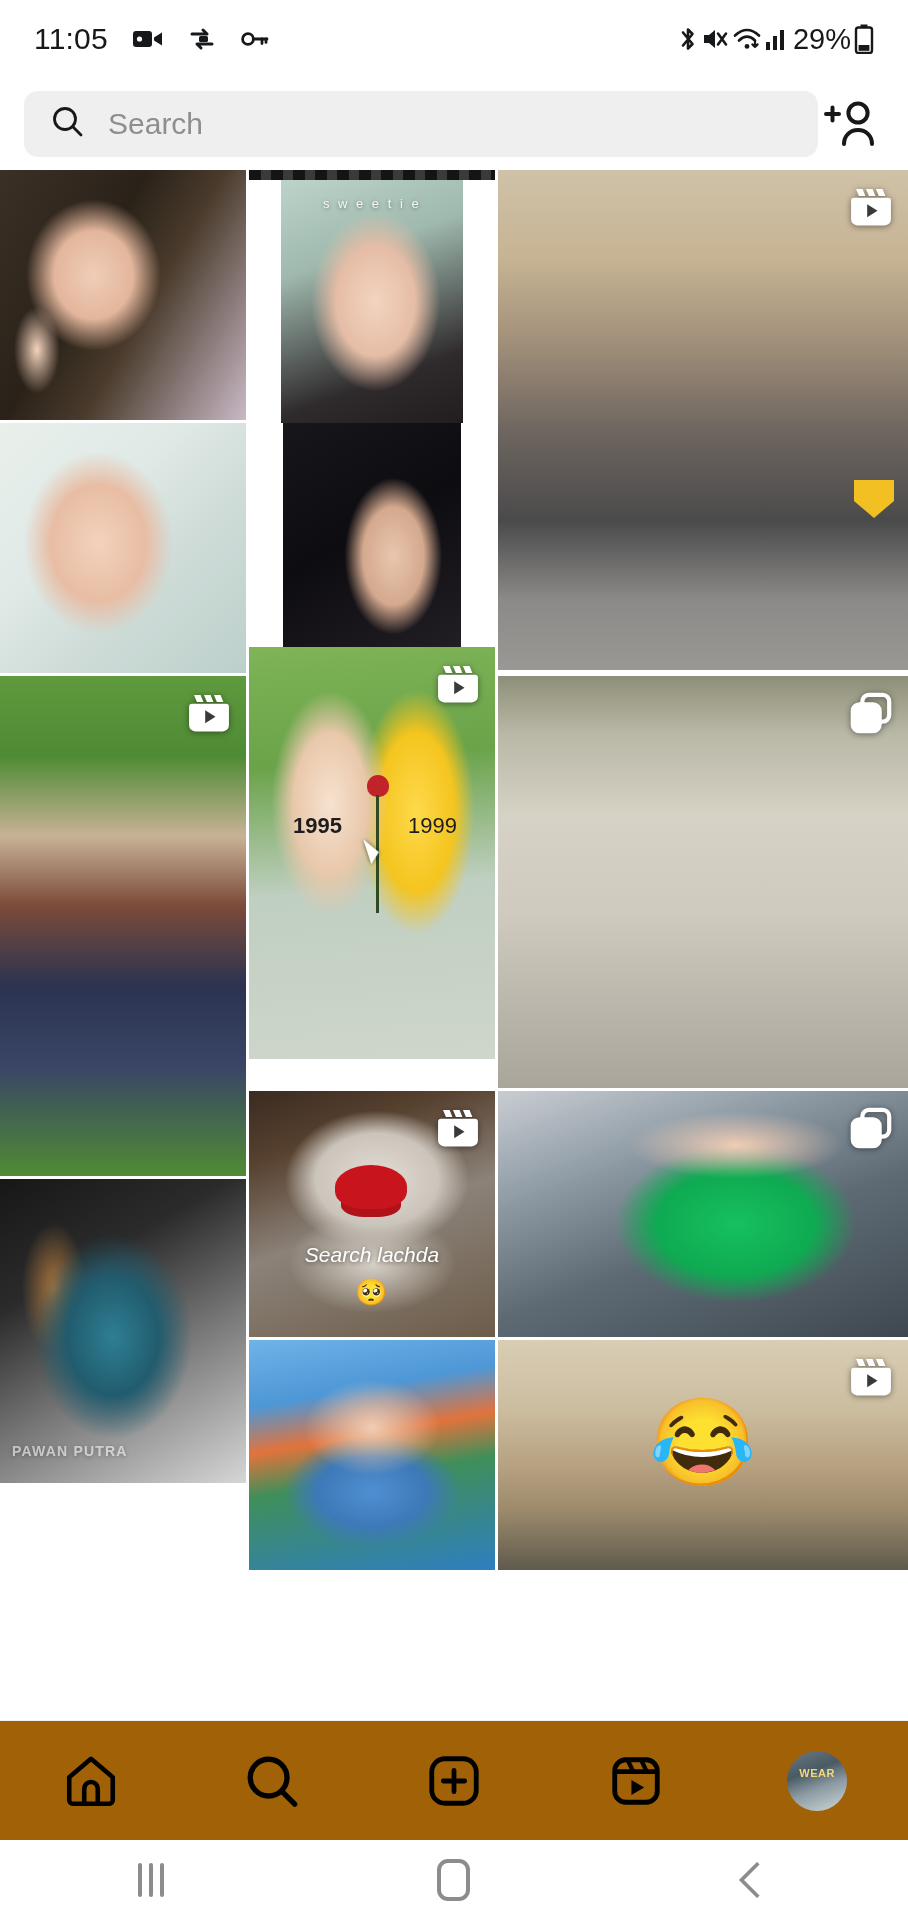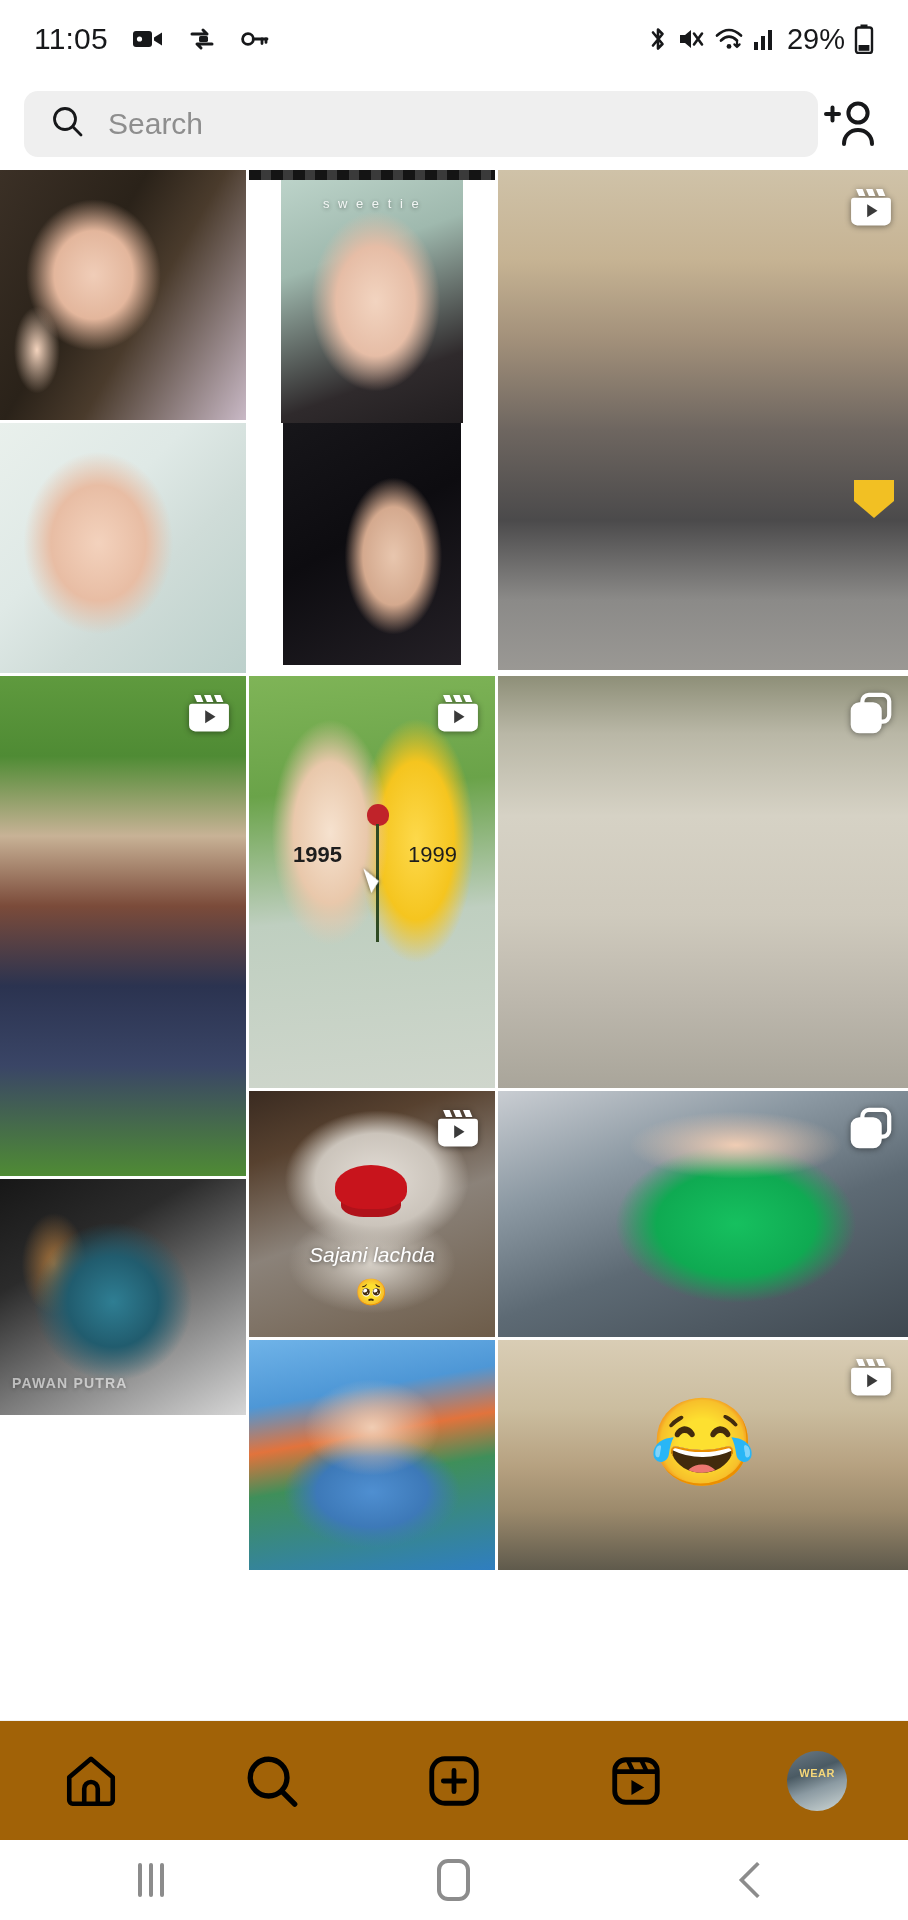--- a/index.html
+++ b/index.html
@@ -6,21 +6,21 @@
   html,body { width:908px; height:1920px; background:#ffffff;
     font-family:"Liberation Sans", sans-serif; -webkit-font-smoothing:antialiased; }
 
   #phone { position:relative; width:908px; height:1920px; background:#fff; overflow:hidden; }
 
   
   .statusbar { height:78px; display:flex; align-items:center; padding:0 34px;
     color:#1a1a1a; }
   .sb-left { display:flex; align-items:center; gap:25px; }
   .sb-time { font-size:30px; font-weight:500; letter-spacing:.2px; color:#17181a; }
-  .sb-right { margin-left:auto; display:flex; align-items:center; gap:9px; }
+  .sb-right { margin-left:auto; display:flex; align-items:center; gap:3px; }
   .sb-pct { font-size:29px; font-weight:500; color:#17181a; margin-left:3px; }
   .sb-icon { display:inline-flex; align-items:center; justify-content:center; }
 
   
   .header { height:92px; display:flex; align-items:center; padding:0 26px 0 24px; }
   .searchbar { flex:1; height:66px; background:#efefef; border-radius:14px;
     display:flex; align-items:center; padding:0 26px; gap:22px; }
   .search-ph { font-size:30px; color:#8e8e8e; font-weight:400; }
   .addperson { width:64px; height:64px; display:flex; align-items:center; justify-content:center; }
 
@@ -235,21 +235,21 @@
         <svg viewBox="0 0 24 24" fill="#fff">
             <path d="M3.2 7.2h17.6a1.6 1.6 0 0 1 1.6 1.6v9.6a3.2 3.2 0 0 1-3.2 3.2H4.8a3.2 3.2 0 0 1-3.2-3.2V8.8a1.6 1.6 0 0 1 1.6-1.6z"></path>
             <path d="M4.2 2.6h3.4l1.5 3.6H5.7z"></path>
             <path d="M9.4 2.6h3.4l1.5 3.6h-3.4z"></path>
             <path d="M14.6 2.6H18l1.5 3.6h-3.4z"></path>
             <path d="M10 10.6l5.4 3.4-5.4 3.4z" fill="#3a3a3a"></path>
           </svg>
       </div>
     </div>
 
-    <div class="tile" style="left:249px;top:506px; width:246px; height:412px;">
+    <div class="tile" style="left:249px;top:477px; width:246px; height:412px;">
       <div class="ph p-cartoon"></div>
       <div class="ov" style="left:44px; top:166px; font-size:22px; font-weight:700; color:#1d1d1d; text-shadow:none;">1995</div>
       <div class="ov" style="right:38px; top:166px; font-size:22px; font-weight:400; color:#1d1d1d; text-shadow:none;">1999</div>
       <div class="ov" style="left:118px; top:128px; width:22px; height:22px; background:#c0232a; border-radius:50% 50% 45% 45%;"></div>
       <div class="ov" style="left:127px; top:148px; width:3px; height:118px; background:#2f4a23;"></div>
       <div class="ov" style="left:118px; top:190px; width:0; height:0; border-left:11px solid #fff; border-top:17px solid transparent; border-bottom:9px solid transparent; transform:rotate(-18deg); filter:drop-shadow(0 0 2px rgba(0,0,0,.6));"></div>
       <div class="badge">
         <svg viewBox="0 0 24 24" fill="#fff">
             <path d="M3.2 7.2h17.6a1.6 1.6 0 0 1 1.6 1.6v9.6a3.2 3.2 0 0 1-3.2 3.2H4.8a3.2 3.2 0 0 1-3.2-3.2V8.8a1.6 1.6 0 0 1 1.6-1.6z"></path>
             <path d="M4.2 2.6h3.4l1.5 3.6H5.7z"></path>
@@ -266,21 +266,21 @@
         <svg viewBox="0 0 24 24">
             <rect x="7.5" y="2.5" width="14" height="14" rx="3.4" fill="none" stroke="#fff" stroke-width="2.2"></rect>
             <rect x="2.5" y="7.5" width="14" height="14" rx="3.4" fill="#fff" stroke="#fff" stroke-width="2.2"></rect>
           </svg>
       </div>
     </div>
 
     <div class="tile" style="left:249px;top:921px; width:246px; height:246px;">
       <div class="ph p-teddy"></div>
       <div class="ov" style="left:86px; top:74px; width:72px; height:44px; background:#c8141c; border-radius:50% 50% 40% 40%; box-shadow:0 14px 0 -6px #b0121a;"></div>
-      <div class="ov" style="left:0; right:0; text-align:center; top:152px; font-size:21px; font-style:italic;">Sajani lachda</div>
+      <div class="ov" style="left:0; right:0; text-align:center; top:152px; font-size:21px; font-style:italic;">Search lachda</div>
       <div class="ov" style="left:0; right:0; text-align:center; top:186px; font-size:26px; text-shadow:none;">🥺</div>
       <div class="badge">
         <svg viewBox="0 0 24 24" fill="#fff">
             <path d="M3.2 7.2h17.6a1.6 1.6 0 0 1 1.6 1.6v9.6a3.2 3.2 0 0 1-3.2 3.2H4.8a3.2 3.2 0 0 1-3.2-3.2V8.8a1.6 1.6 0 0 1 1.6-1.6z"></path>
             <path d="M4.2 2.6h3.4l1.5 3.6H5.7z"></path>
             <path d="M9.4 2.6h3.4l1.5 3.6h-3.4z"></path>
             <path d="M14.6 2.6H18l1.5 3.6h-3.4z"></path>
             <path d="M10 10.6l5.4 3.4-5.4 3.4z" fill="#3a3a3a"></path>
           </svg>
       </div>
@@ -289,21 +289,21 @@
     <div class="tile" style="left:498px;top:921px; width:410px; height:246px;">
       <div class="ph p-green"></div>
       <div class="badge">
         <svg viewBox="0 0 24 24">
             <rect x="7.5" y="2.5" width="14" height="14" rx="3.4" fill="none" stroke="#fff" stroke-width="2.2"></rect>
             <rect x="2.5" y="7.5" width="14" height="14" rx="3.4" fill="#fff" stroke="#fff" stroke-width="2.2"></rect>
           </svg>
       </div>
     </div>
 
-    <div class="tile" style="left:0px;  top:1009px; width:246px; height:236px;">
+    <div class="tile" style="left:0px;  top:1009px; width:246px; height:304px;">
       <div class="ph p-hanuman"></div>
       <div class="ov" style="left:12px; bottom:24px; font-size:14px; letter-spacing:1.2px; font-weight:700; opacity:.55;">PAWAN PUTRA</div>
     </div>
 
     <div class="tile" style="left:249px;top:1170px; width:246px; height:230px;">
       <div class="ph p-denim"></div>
     </div>
 
     <div class="tile" style="left:498px;top:1170px; width:410px; height:230px;">
       <div class="ph p-desert"></div>

